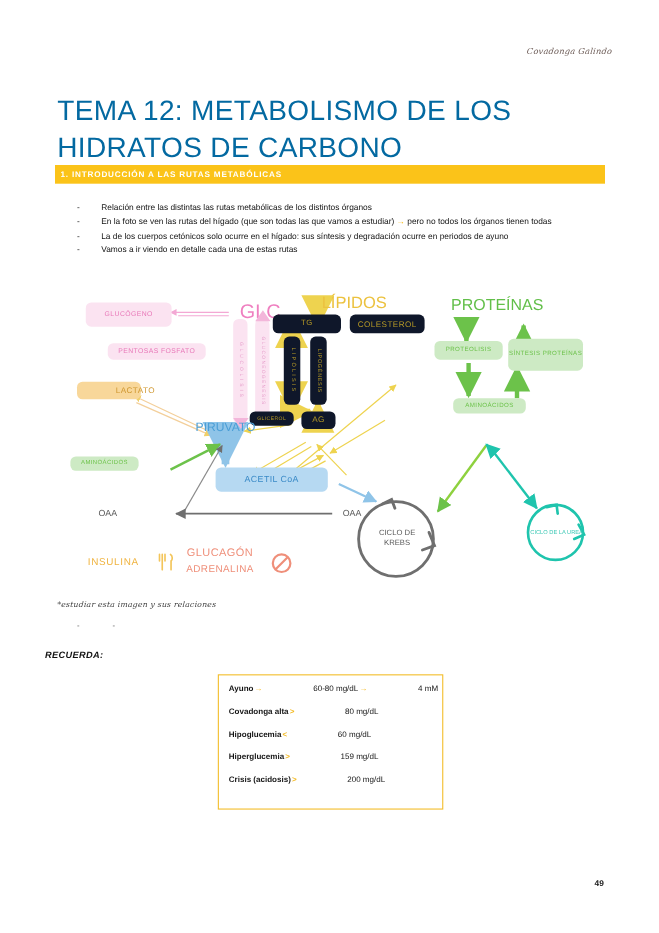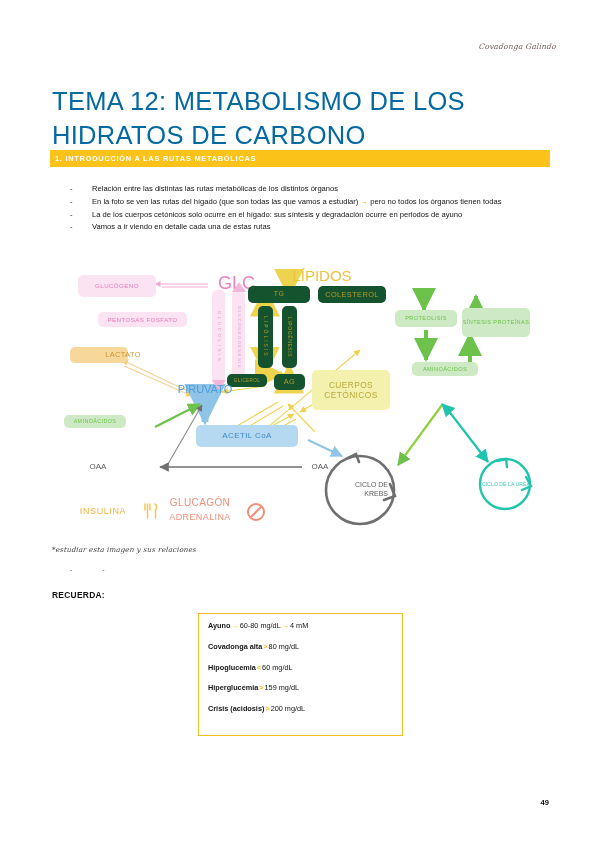--- a/index.html
+++ b/index.html
@@ -120,32 +120,32 @@
     justify-content: center;
     font-size: 4.4px;
     letter-spacing: 0.3px;
     line-height: 1.02;
   }
 
   
   .pink-box  { background: #fbe3f1; color: #e878b8; }
   .pink-txt  { color: #ef7fc0; }
   
-  .yellow-box { background: #14532d; color: #b79a26; }
+  .yellow-box { background: #0f172a; color: #b79a26; }
   .yellowlt-box { background: #f4f0ae; color: #b7ab3e; }
   .orange-box { background: #f8d79a; color: #cf972f; }
   .yellow-txt { color: #ecc23f; }
   
   .green-box { background: #cdeac4; color: #6cc24a; }
   .green-txt { color: #62bf49; }
   
   .blue-box  { background: #b6d9f2; color: #3a8ac7; }
   .blue-txt  { color: #4b9ed6; }
   
-  .grey-txt  { color: #5a5a5a; text-align: right; }
+  .grey-txt  { color: #5a5a5a; }
   .teal-txt  { color: #3fc9b6; }
 
   
   .note-star {
     position: absolute;
     left: 52px;
     top: 546px;
     font-family: "DejaVu Serif", serif;
     font-style: italic;
     font-size: 7px;
@@ -156,26 +156,27 @@
   .note-dashes {
     position: absolute;
     left: 70px;
     top: 566px;
     font-size: 7px;
     color: #555;
     letter-spacing: 14px;
   }
   .recuerda {
     position: absolute;
-    left: 52px;
+    left: 41px;
     top: 590px;
     font-size: 8.4px;
     font-weight: bold;
     color: #111;
     letter-spacing: 0.3px;
+    font-style: italic;
   }
 
   
   .fact-table {
     position: absolute;
     left: 198px;
     top: 613px;
     width: 205px;
     height: 123px;
     border: 1px solid #f3bd2a;
@@ -184,21 +185,21 @@
   }
   .fact-row {
     font-size: 7.3px;
     line-height: 1;
     margin-bottom: 13.5px;
     white-space: nowrap;
     color: #141414;
   }
   .fact-label { font-weight: bold; }
   .fact-op { color: #f4b81d; font-weight: bold; padding: 0 1px; }
-  .fact-val { color: #141414; }
+  .fact-val { color: #141414; margin-left: 45px; }
 
   .page-number {
     position: absolute;
     right: 50px;
     top: 798px;
     font-size: 7.6px;
     font-weight: bold;
     color: #141414;
     margin-left: 24px;
   }
@@ -336,37 +337,35 @@
 
   <div class="vert yellow-box" style="left:208px;top:44px;width:15px;height:62px;">
     <span style="writing-mode:vertical-rl;letter-spacing:2px;font-size:5px;">LIPÓLISIS</span>
   </div>
   <div class="vert yellow-box" style="left:232px;top:44px;width:15px;height:62px;">
     <span style="writing-mode:vertical-rl;letter-spacing:0.6px;font-size:5px;">LIPOGÉNESIS</span>
   </div>
 
   <div class="node yellow-box" style="left:177px;top:112px;width:40px;height:13px;font-size:4.6px;">GLICEROL</div>
   <div class="node yellow-box" style="left:224px;top:112px;width:31px;height:16px;font-size:7.4px;">AG</div>
-  <div class="node yellowlt-box" style="left:262px;top:108px;width:78px;height:40px;font-size:8.4px;flex-direction:column;">
-    <span>CUERPOS CETÓNICOS</span>
-  </div>
 
   <div class="node orange-box" style="left:20px;top:85px;width:58px;height:16px;font-size:7.4px;padding-left:48px;">LACTATO</div>
 
   <div class="plain blue-txt" style="left:115px;top:120px;width:80px;height:16px;font-size:11px;">PIRUVATO</div>
   <div class="node green-box" style="left:14px;top:153px;width:62px;height:13px;font-size:5.4px;">AMINOÁCIDOS</div>
   <div class="node blue-box" style="left:146px;top:163px;width:102px;height:22px;font-size:8px;">ACETIL CoA</div>
 
   <div class="plain grey-txt" style="left:30px;top:198px;width:36px;height:13px;font-size:8px;">OAA</div>
   <div class="plain grey-txt" style="left:252px;top:198px;width:36px;height:13px;font-size:8px;">OAA</div>
 
   <div class="plain grey-txt" style="left:284px;top:212px;width:54px;height:32px;font-size:7px;flex-direction:column;">
     <span style="display:block;">CICLO DE KREBS</span>
   </div>
 
+  <div class="plain green-txt" style="left:350px;top:6px;width:104px;height:20px;font-size:14.5px;">PROTEÍNAS</div>
   <div class="node green-box" style="left:345px;top:48px;width:62px;height:17px;font-size:5.6px;">PROTEOLISIS</div>
   <div class="node green-box" style="left:412px;top:46px;width:68px;height:29px;font-size:5.6px;flex-direction:column;">
     <span>SÍNTESIS PROTEÍNAS</span>
   </div>
   <div class="node green-box" style="left:362px;top:100px;width:66px;height:14px;font-size:5.6px;">AMINOÁCIDOS</div>
 
   <div class="plain teal-txt" style="left:432px;top:208px;width:48px;height:28px;font-size:5.2px;flex-direction:column;">
     <span>CICLO DE LA UREA</span>
   </div>
 

